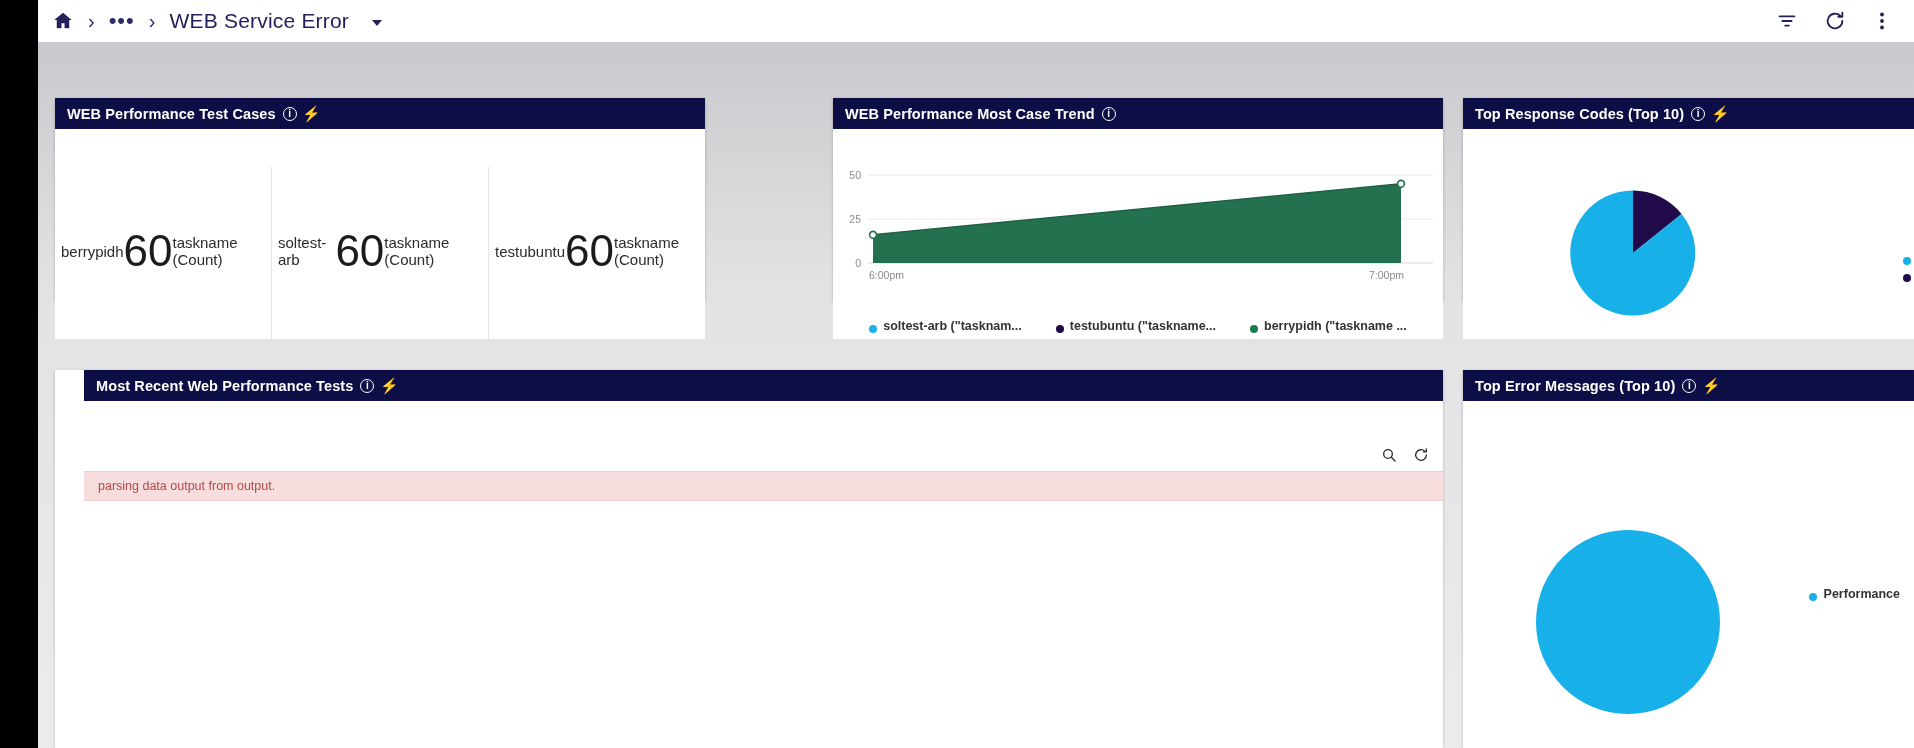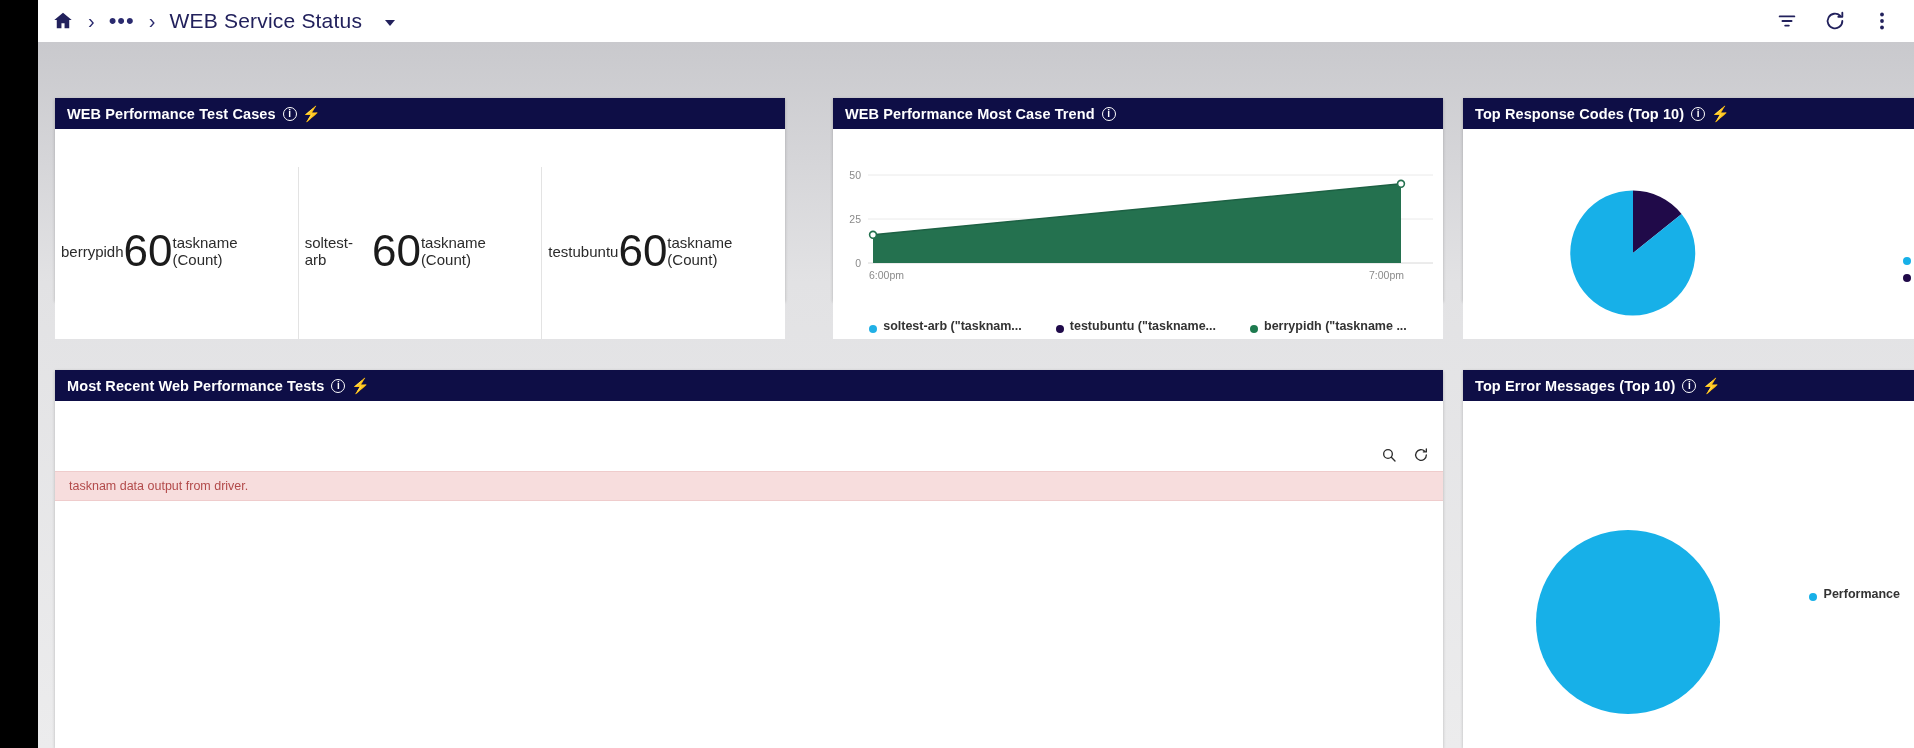--- a/index.html
+++ b/index.html
@@ -131,21 +131,21 @@
   <div class="topbar">
     <div class="crumbs">
       <span class="crumb-home">
         <svg width="22" height="22" viewBox="0 0 24 24" fill="#22215c" aria-hidden="true">
           <path d="M12 3L2.5 11h2.7v9h5.1v-5.6h3.4V20h5.1v-9h2.7z"></path>
         </svg>
       </span>
       <span class="crumb-sep">›</span>
       <span class="crumb-dots">•••</span>
       <span class="crumb-sep">›</span>
-      <span class="crumb-title">WEB Service Status</span>
+      <span class="crumb-title">WEB Service Error</span>
       <span class="crumb-caret"></span>
     </div>
 
     <div class="topbar-right">
       <span class="tb-icon">
         <svg width="22" height="22" viewBox="0 0 24 24" fill="none" stroke="#22215c" stroke-width="2" stroke-linecap="round">
           <line x1="4" y1="7" x2="20" y2="7"></line>
           <line x1="7" y1="12" x2="17" y2="12"></line>
           <line x1="10" y1="17" x2="14" y2="17"></line>
         </svg>
@@ -162,21 +162,21 @@
             <circle cx="10" cy="11" r="1.9"></circle>
             <circle cx="10" cy="17.5" r="1.9"></circle>
         </svg>
       </span>
     </div>
   </div>
 
   <div class="content">
 
 
-    <div class="panel" style="left:17px; top:56px; width:730px; height:203px;">
+    <div class="panel" style="left:17px; top:56px; width:650px; height:203px;">
       <div class="panel-head">
         <span>WEB Performance Test Cases</span>
         <span class="head-icons">
           <i class="info-i">i</i>
           <span class="bolt">⚡</span>
         </span>
       </div>
       <div class="panel-body stats">
         <div class="stat-cell">
           <div class="stat-name">berrypidh</div>
@@ -259,21 +259,21 @@
             <span>200</span>
           </span>
           <span class="legend-item">
             <span class="dot" style="background:#200a49"></span>
             <span>401</span>
           </span>
         </div>
       </div>
     </div>
 
-    <div class="panel" style="left:17px; top:328px; width:1388px; height:378px;">
+    <div class="panel" style="left:17px; top:328px; width:1388px; height:378px;padding-left:29px;">
       <div class="panel-head">
         <span>Most Recent Web Performance Tests</span>
         <span class="head-icons">
           <i class="info-i">i</i>
           <span class="bolt">⚡</span>
         </span>
       </div>
       <div class="panel-body" style="height:347px; display:flex; flex-direction:column;">
         <div class="table-toolbar">
           <span class="tool-ic">
@@ -282,21 +282,21 @@
                 <line x1="15.5" y1="15.5" x2="21" y2="21"></line>
             </svg>
           </span>
           <span class="tool-ic">
             <svg width="16" height="16" viewBox="0 0 24 24" fill="none" stroke="#2c2c2c" stroke-width="2" stroke-linecap="round">
               <path d="M20 12a8 8 0 1 1-2.4-5.7"></path>
                 <polyline points="20,3 20,7.4 15.6,7.4" stroke-linejoin="round"></polyline>
             </svg>
           </span>
         </div>
-        <div class="err-row">tasknam data output from driver.</div>
+        <div class="err-row">parsing data output from output.</div>
         <div class="table-rest"></div>
       </div>
     </div>
 
     <div class="panel" style="left:1425px; top:328px; width:451px; height:378px;">
       <div class="panel-head">
         <span>Top Error Messages (Top 10)</span>
         <span class="head-icons">
           <i class="info-i">i</i>
           <span class="bolt">⚡</span>

